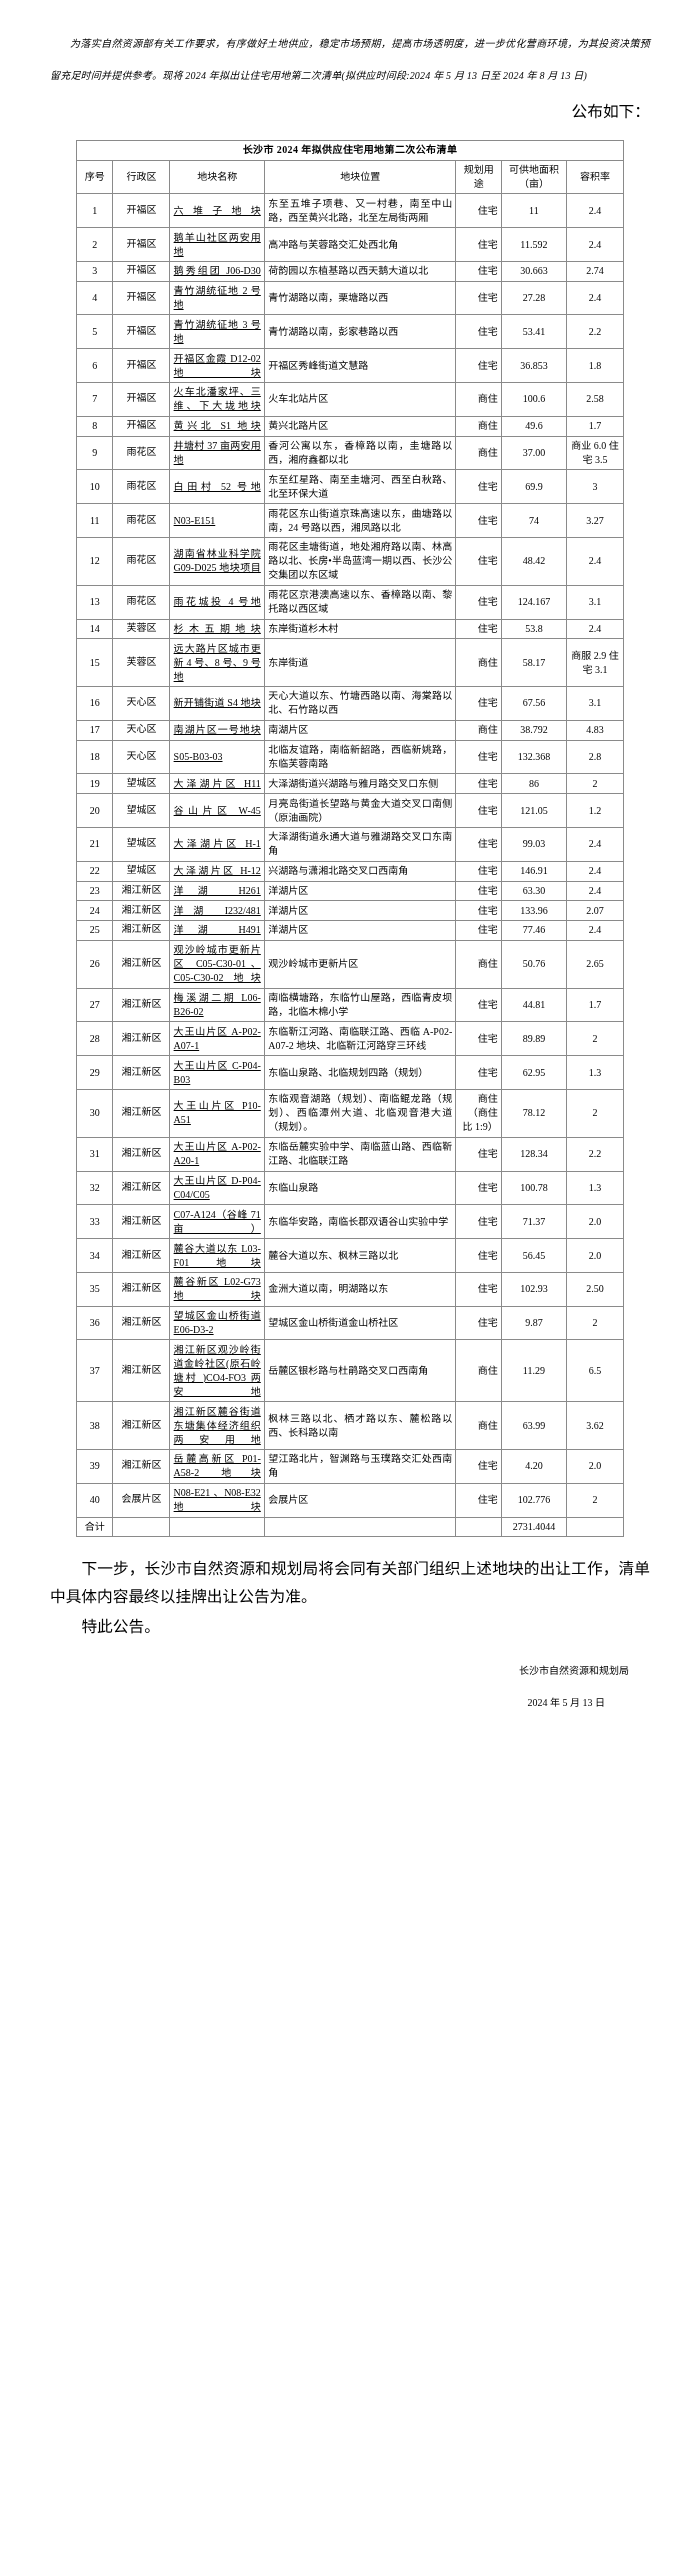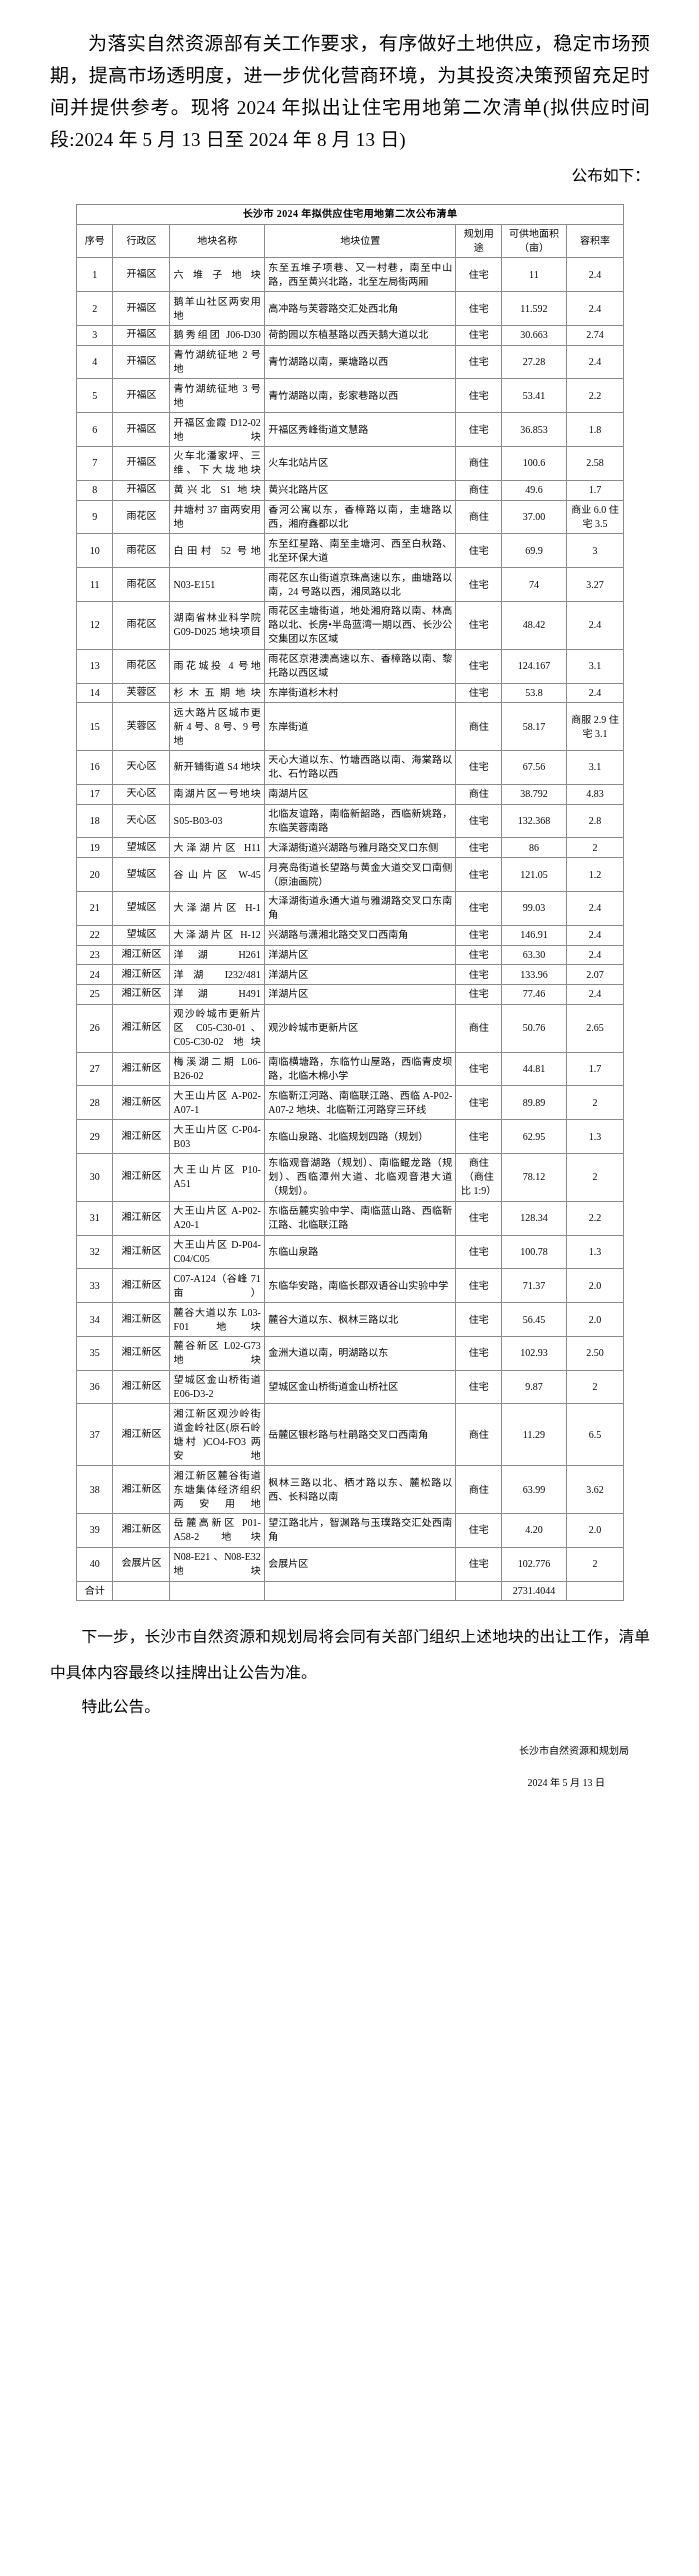--- a/index.html
+++ b/index.html
@@ -18,27 +18,28 @@
     width: 700px;
     min-height: 2576px;
     box-sizing: border-box;
     padding: 18px 50px 14.5px 50px;
     background: #ffffff;
     position: relative;
   }
 
   
   .intro {
-    font-size: 19px;
+    font-size: 10px;
     line-height: 32px;
     text-align: justify;
     text-justify: inter-ideograph;
     text-indent: 2em;
     letter-spacing: 0.2px;
     margin: 9.7px 0 4.8px 0;
+    font-style: italic;
   }
   .intro-tail {
     font-size: 15.7px;
     line-height: 32px;
     text-align: right;
     margin: 0 0 11.3px 0;
   }
 
   
   .tbl-wrap { width: 548px; margin: 0 auto; }
@@ -78,33 +79,33 @@
   col.c-idx    { width: 32px; }
   col.c-dist   { width: 50px; }
   col.c-name   { width: 83px; }
   col.c-loc    { width: 168px; }
   col.c-use    { width: 40px; }
   col.c-area   { width: 57px; }
   col.c-far    { width: 50px; }
 
   td.idx   { text-align: center; }
   td.dist  { text-align: center; font-family: Liberation Mono, monospace; }
-  td.name  { text-align: justify; text-align-last: justify; text-justify: inter-ideograph; }
+  td.name  { text-align: justify; text-align-last: justify; text-justify: inter-ideograph; text-decoration: underline; }
   td.loc   { text-align: justify; text-justify: inter-ideograph; }
-  td.use   { text-align: center; }
+  td.use   { text-align: right; }
   td.area  { text-align: center; }
   td.far   { text-align: center; }
 
   td.total-label { text-align: center; }
   td.total-val   { text-align: center; }
 
   
   .closing {
     font-size: 15.7px;
-    line-height: 36px;
+    line-height: 28px;
     text-align: justify;
     text-justify: inter-ideograph;
     text-indent: 2em;
     margin: 18px 0 0 0;
   }
   .closing-line {
     font-size: 15.7px;
     line-height: 32px;
     text-indent: 2em;
     margin: 0;

